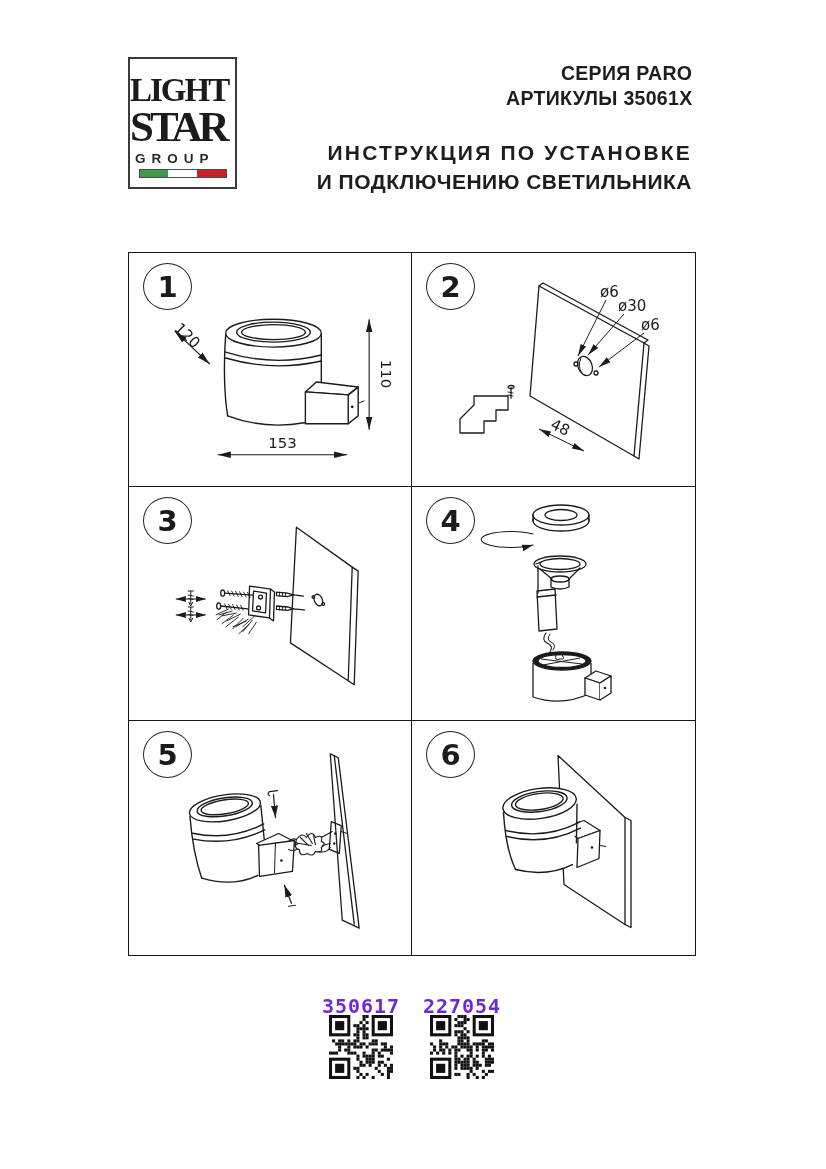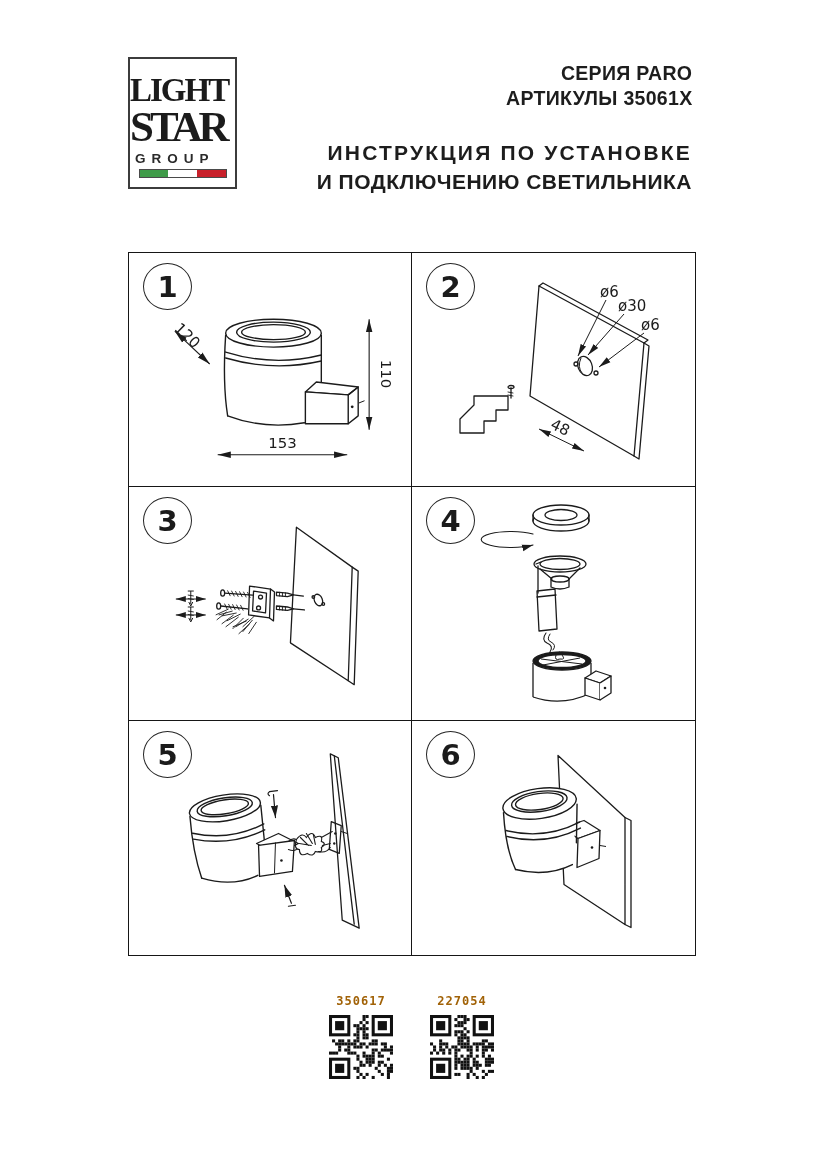--- a/index.html
+++ b/index.html
@@ -33,21 +33,21 @@
   .cell:nth-child(2n){border-right:none;}
   .cell:nth-child(5),.cell:nth-child(6){border-bottom:none;}
   .badge{position:absolute;left:14px;top:10px;width:47px;height:45px;border:1.7px solid #262626;
          border-radius:50%;display:flex;align-items:center;justify-content:center;
          font-family:"DejaVu Sans",sans-serif;font-size:29px;font-weight:bold;color:#1b1b1b;background:#fff;z-index:2;}
   svg.art{position:absolute;left:0;top:0;width:100%;height:100%;}
   svg.art text{font-family:"DejaVu Sans",sans-serif;font-size:15px;fill:#1b1b1b;}
 
   
   .qr-label{top:994px;width:120px;text-align:center;font-family:"DejaVu Sans Mono",monospace;
-            font-size:12px;font-weight:600;letter-spacing:1px;color:#a16207;}
+            font-size:20px;font-weight:600;letter-spacing:1px;color:#6d28d9;}
   .qr{top:1015px;width:64px;height:64px;}
 </style>
 </head>
 <body>
 
 <div class="abs logo-box">
   <div class="logo-light">LIGHT</div>
   <div class="logo-star">STAR</div>
   <div class="logo-group">GROUP</div>
   <div class="flag">

